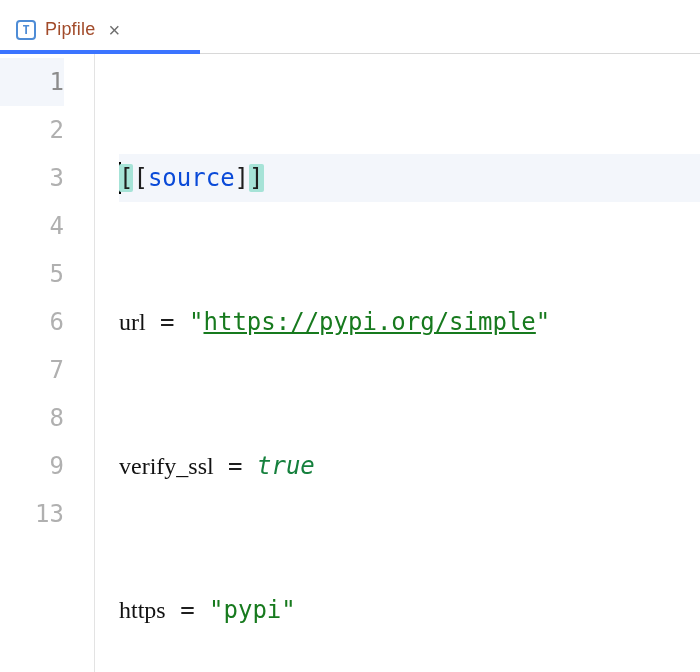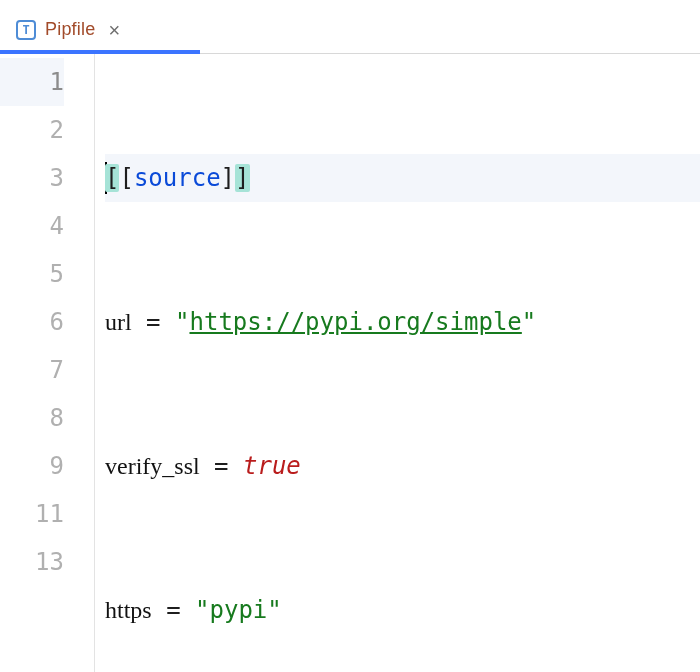--- a/index.html
+++ b/index.html
@@ -84,31 +84,31 @@
     }
     .gutter .ln { height: 48px; }
     .gutter .ln.current { background: #f3f6fb; color: #8c8c8c; }
 
     .code {
       flex: 1;
       padding-left: 10px;
       padding-top: 4px;
       white-space: pre;
     }
-    .code .line { height: 48px; position: relative; }
+    .code .line { height: 48px; position: relative; margin-left: 14px; }
     .code .line.current { background: #f3f6fb; }
 
     
     .tok-bracket { color: #1e1e1e; }
     .tok-key { color: #0a4ad8; }
     .tok-ident { color: #121212; font-family: Liberation Serif, serif; }
     .tok-eq { color: #1e1e1e; }
     .tok-str { color: #177a1e; }
     .tok-str a { color: #177a1e; }
-    .tok-const { color: #b91c1c; font-style: italic; }
+    .tok-const { color: #15803d; font-style: italic; }
 
     .hl-bracket {
       background: #a6e3d7;
       border-radius: 2px;
     }
 
     .cursor {
       display: inline-block;
       width: 2px;
       height: 32px;
@@ -134,21 +134,20 @@
   <div class="gutter">
     <div class="ln current">1</div>
     <div class="ln">2</div>
     <div class="ln">3</div>
     <div class="ln">4</div>
     <div class="ln">5</div>
     <div class="ln">6</div>
     <div class="ln">7</div>
     <div class="ln">8</div>
     <div class="ln">9</div>
-    <div class="ln">11</div>
     <div class="ln">13</div>
   </div>
 
   <div class="code">
     <div class="line current"><span class="cursor"></span><span class="tok-bracket hl-bracket">[</span><span class="tok-bracket">[</span><span class="tok-key">source</span><span class="tok-bracket">]</span><span class="tok-bracket hl-bracket">]</span></div>
     <div class="line"><span class="tok-ident">url</span><span class="tok-eq"> = </span><span class="tok-str"><span>"</span><a href="#">https://pypi.org/simple</a><span>"</span></span></div>
     <div class="line"><span class="tok-ident">verify_ssl</span><span class="tok-eq"> = </span><span class="tok-const">true</span></div>
     <div class="line"><span class="tok-ident">https</span><span class="tok-eq"> = </span><span class="tok-str">"pypi"</span></div>
     
     

